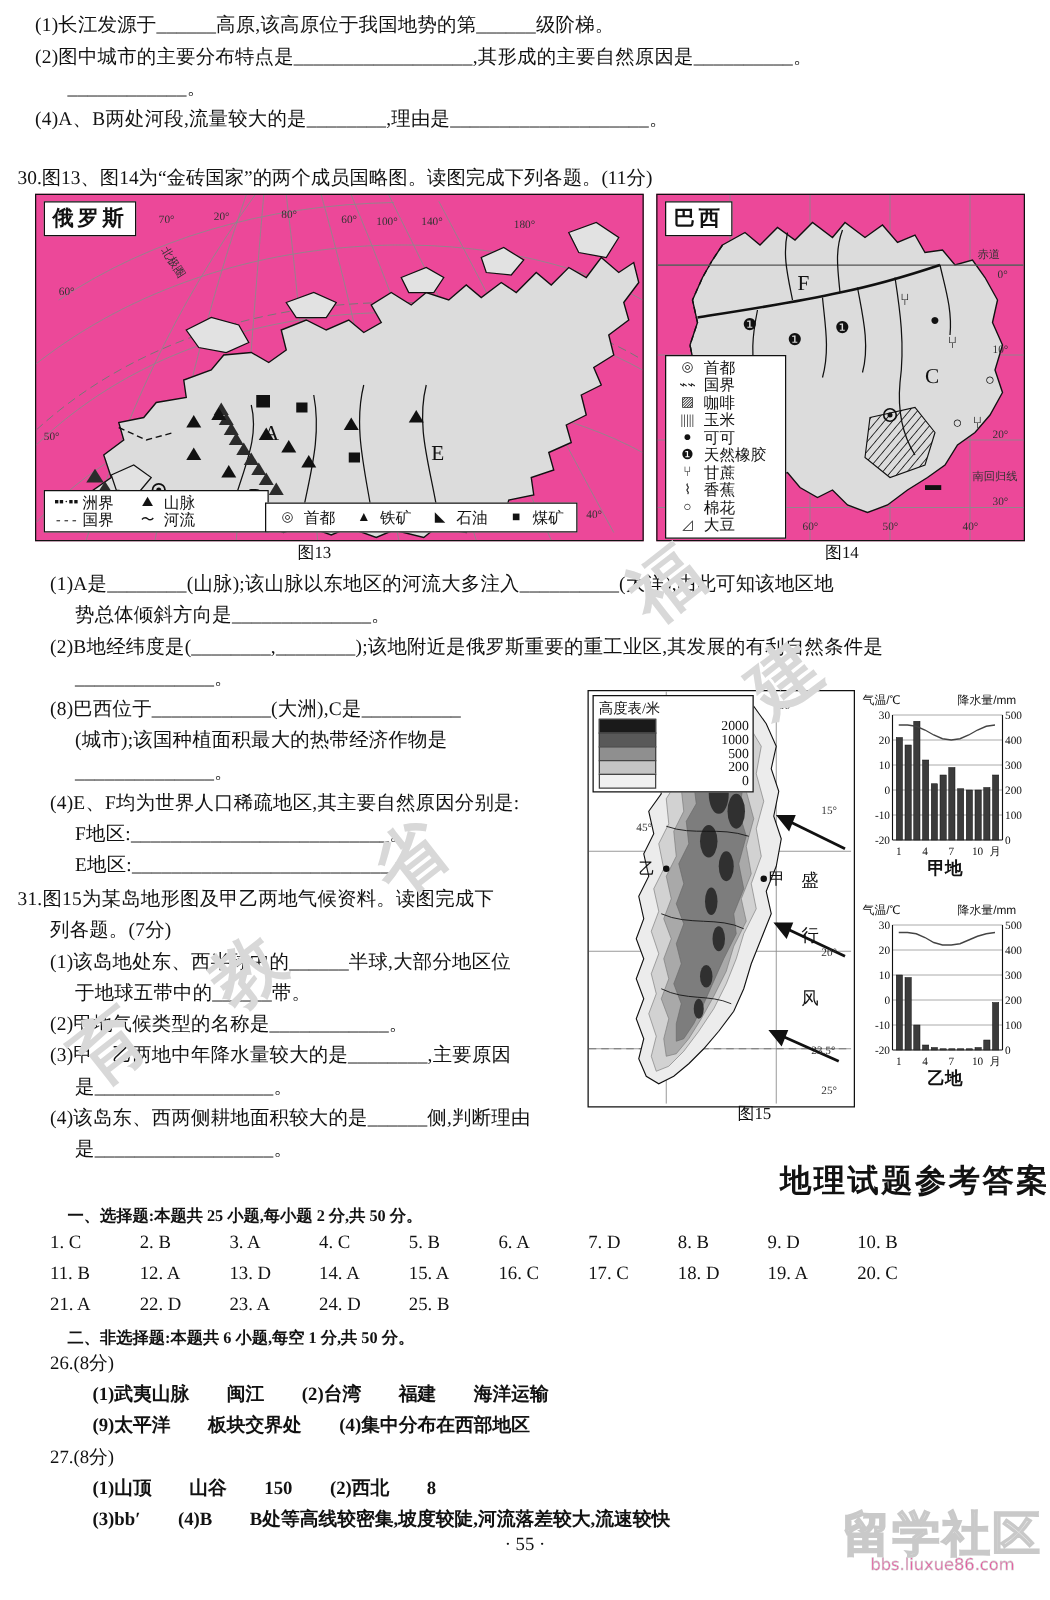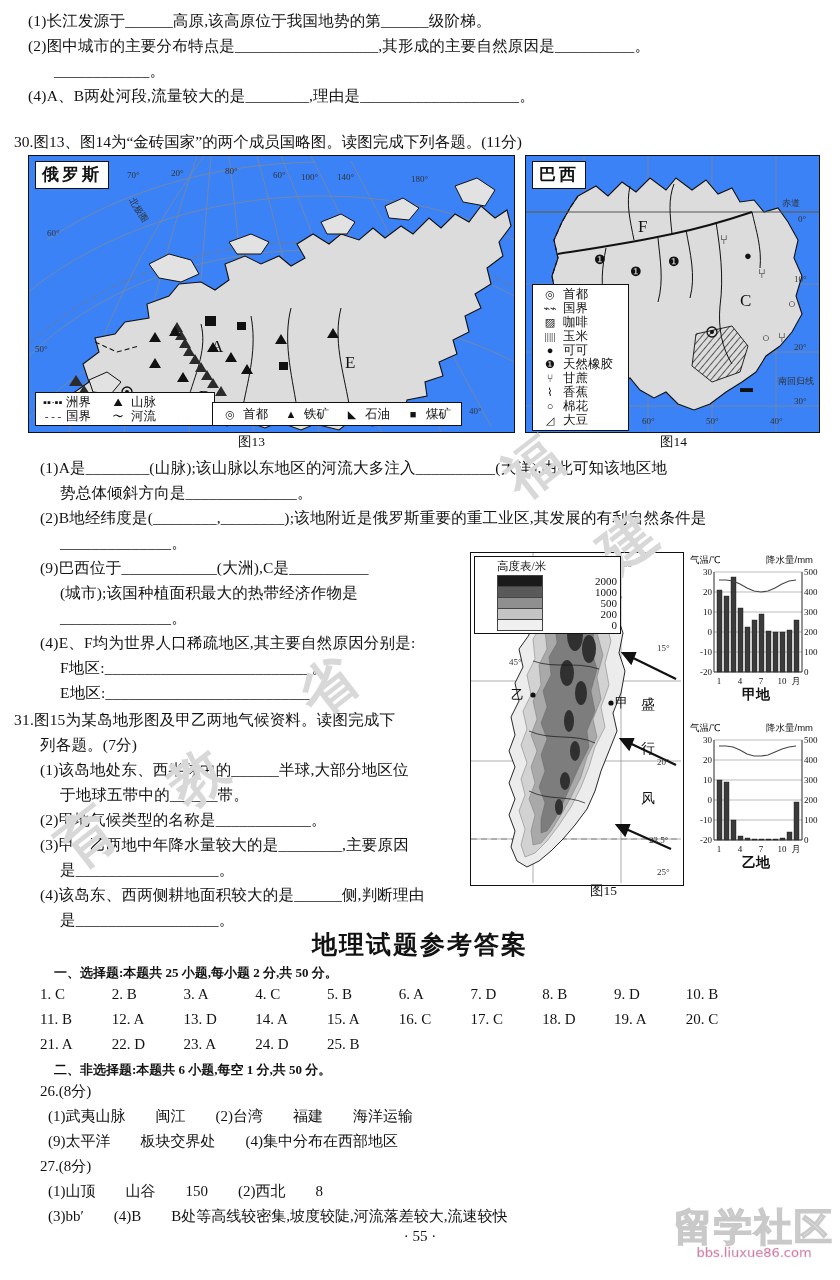--- a/index.html
+++ b/index.html
@@ -8,29 +8,29 @@
     font-family:"Liberation Serif","DejaVu Serif",serif;
     color:#121212;
     -webkit-font-smoothing:antialiased;
   }
   .page{position:absolute;left:0;top:0;width:840px;height:1280px;}
 
   
   .qline{font-size:15.5px;line-height:25px;letter-spacing:.2px;white-space:nowrap;}
   .ind1{margin-left:26px;}
   .ind2{margin-left:46px;}
-  .ind3{margin-left:34px;}
+  .ind3{margin-left:60px;font-weight:bold;}
 
   
   #q29 {position:absolute;left:28px;top:8px;width:800px;}
   #q30head{position:absolute;left:14px;top:132px;font-size:15.5px;white-space:nowrap;}
 
   
   .figrow{position:absolute;left:28px;top:155px;width:790px;height:280px;}
-  .mapbox{position:absolute;top:0;border:1.4px solid #111;background:#3b82f6;overflow:hidden;}
+  .mapbox{position:absolute;top:0;border:1.4px solid #111;background:#ec4899;overflow:hidden;}
   #map13{left:0;width:485px;height:276px;}
   #map14{left:497px;width:293px;height:276px;}
   .maptitle{
     position:absolute;border:1.3px solid #111;background:#fff;
     font-size:17px;font-weight:bold;padding:1px 6px 2px 6px;letter-spacing:3px;
     font-family:"Liberation Serif","DejaVu Serif",serif;z-index:9;
   }
   .capt{position:absolute;font-size:13.5px;}
 
   
@@ -48,39 +48,39 @@
   .legend{position:absolute;border:1.3px solid #111;background:#fff;z-index:8;}
   .legrow{display:flex;align-items:center;font-size:12.5px;line-height:14px;white-space:nowrap;}
   .legsym{width:26px;text-align:center;font-size:11px;}
 
   
   #qmid{position:absolute;left:14px;top:455px;width:820px;}
 
   
   #fig15{position:absolute;left:470px;top:552px;width:358px;height:340px;}
   #isleBox{position:absolute;left:0;top:0;width:212px;height:332px;border:1.3px solid #111;background:#fff;overflow:hidden;}
-  .elevleg{position:absolute;left:3px;top:3px;width:120px;border:1.2px solid #111;background:#fff;z-index:6;padding:2px 3px 3px 22px;}
+  .elevleg{position:absolute;left:3px;top:3px;width:120px;border:1.2px solid #111;background:#fff;z-index:6;padding:2px 3px 3px 4px;}
   .elevttl{font-size:11.5px;margin-bottom:1px;}
   .elevrow{display:flex;align-items:center;height:11px;justify-content:space-between;}
   .swatch{width:44px;height:10px;border:.6px solid #444;}
   .elevnum{font-size:11px;margin-left:5px;}
 
   .climbox{position:absolute;width:140px;height:150px;}
   #clim1{left:216px;top:0;}
   #clim2{left:216px;top:168px;}
   .climttl{position:absolute;bottom:-2px;width:100%;text-align:center;font-size:14px;font-weight:bold;}
   .axlab{font-size:9.5px;fill:#111;font-family:"Liberation Sans",sans-serif;}
   .ticklab{font-size:9px;fill:#111;font-family:"Liberation Serif",serif;}
   .bar{fill:#3b3b3b;stroke:#111;stroke-width:.4;}
   .tline{fill:none;stroke:#444;stroke-width:1.1;}
   .gax{stroke:#111;stroke-width:.9;fill:none;}
   .ggrid{stroke:#777;stroke-width:.5;}
 
   
-  #ansttl{position:absolute;left:0;top:928px;width:840px;text-align:center;
+  #ansttl{position:absolute;left:0;top:928px;width:840px;text-align:right;
           font-size:25px;font-weight:bold;letter-spacing:2px;
           font-family:Liberation Mono, monospace;}
   #answers{position:absolute;left:14px;top:960px;width:820px;}
   .ahead{font-size:13px;font-weight:bold;margin-top:4px;white-space:nowrap;margin-left:40px;}
   .arow{font-size:15px;line-height:25px;white-space:nowrap;}
   .acell{display:inline-block;width:68px;}
 
   #pageno{position:absolute;left:0;top:1228px;width:840px;text-align:center;font-size:15px;}
 
   
@@ -372,21 +372,21 @@
 
     <div class="capt" style="left:210px;top:278px;">图13</div>
     <div class="capt" style="left:632px;top:278px;">图14</div>
   </div>
 
   <div id="qmid">
     <div class="qline ind1">(1)A是________(山脉);该山脉以东地区的河流大多注入__________(大洋),由此可知该地区地</div>
     <div class="qline ind2">势总体倾斜方向是______________。</div>
     <div class="qline ind1">(2)B地经纬度是(________,________);该地附近是俄罗斯重要的重工业区,其发展的有利自然条件是</div>
     <div class="qline ind2">______________。</div>
-    <div class="qline ind1">(9)巴西位于____________(大洲),C是__________</div>
+    <div class="qline ind1">(8)巴西位于____________(大洲),C是__________</div>
     <div class="qline ind2">(城市);该国种植面积最大的热带经济作物是</div>
     <div class="qline ind2">______________。</div>
     <div class="qline ind1">(4)E、F均为世界人口稀疏地区,其主要自然原因分别是:</div>
     <div class="qline ind2">F地区:__________________________。</div>
     <div class="qline ind2">E地区:__________________________。</div>
 
     <div class="qline" style="margin-top:2px">31.图15为某岛地形图及甲乙两地气候资料。读图完成下</div>
     <div class="qline ind1">列各题。(7分)</div>
     <div class="qline ind1">(1)该岛地处东、西半球中的______半球,大部分地区位</div>
     <div class="qline ind2">于地球五带中的______带。</div>

